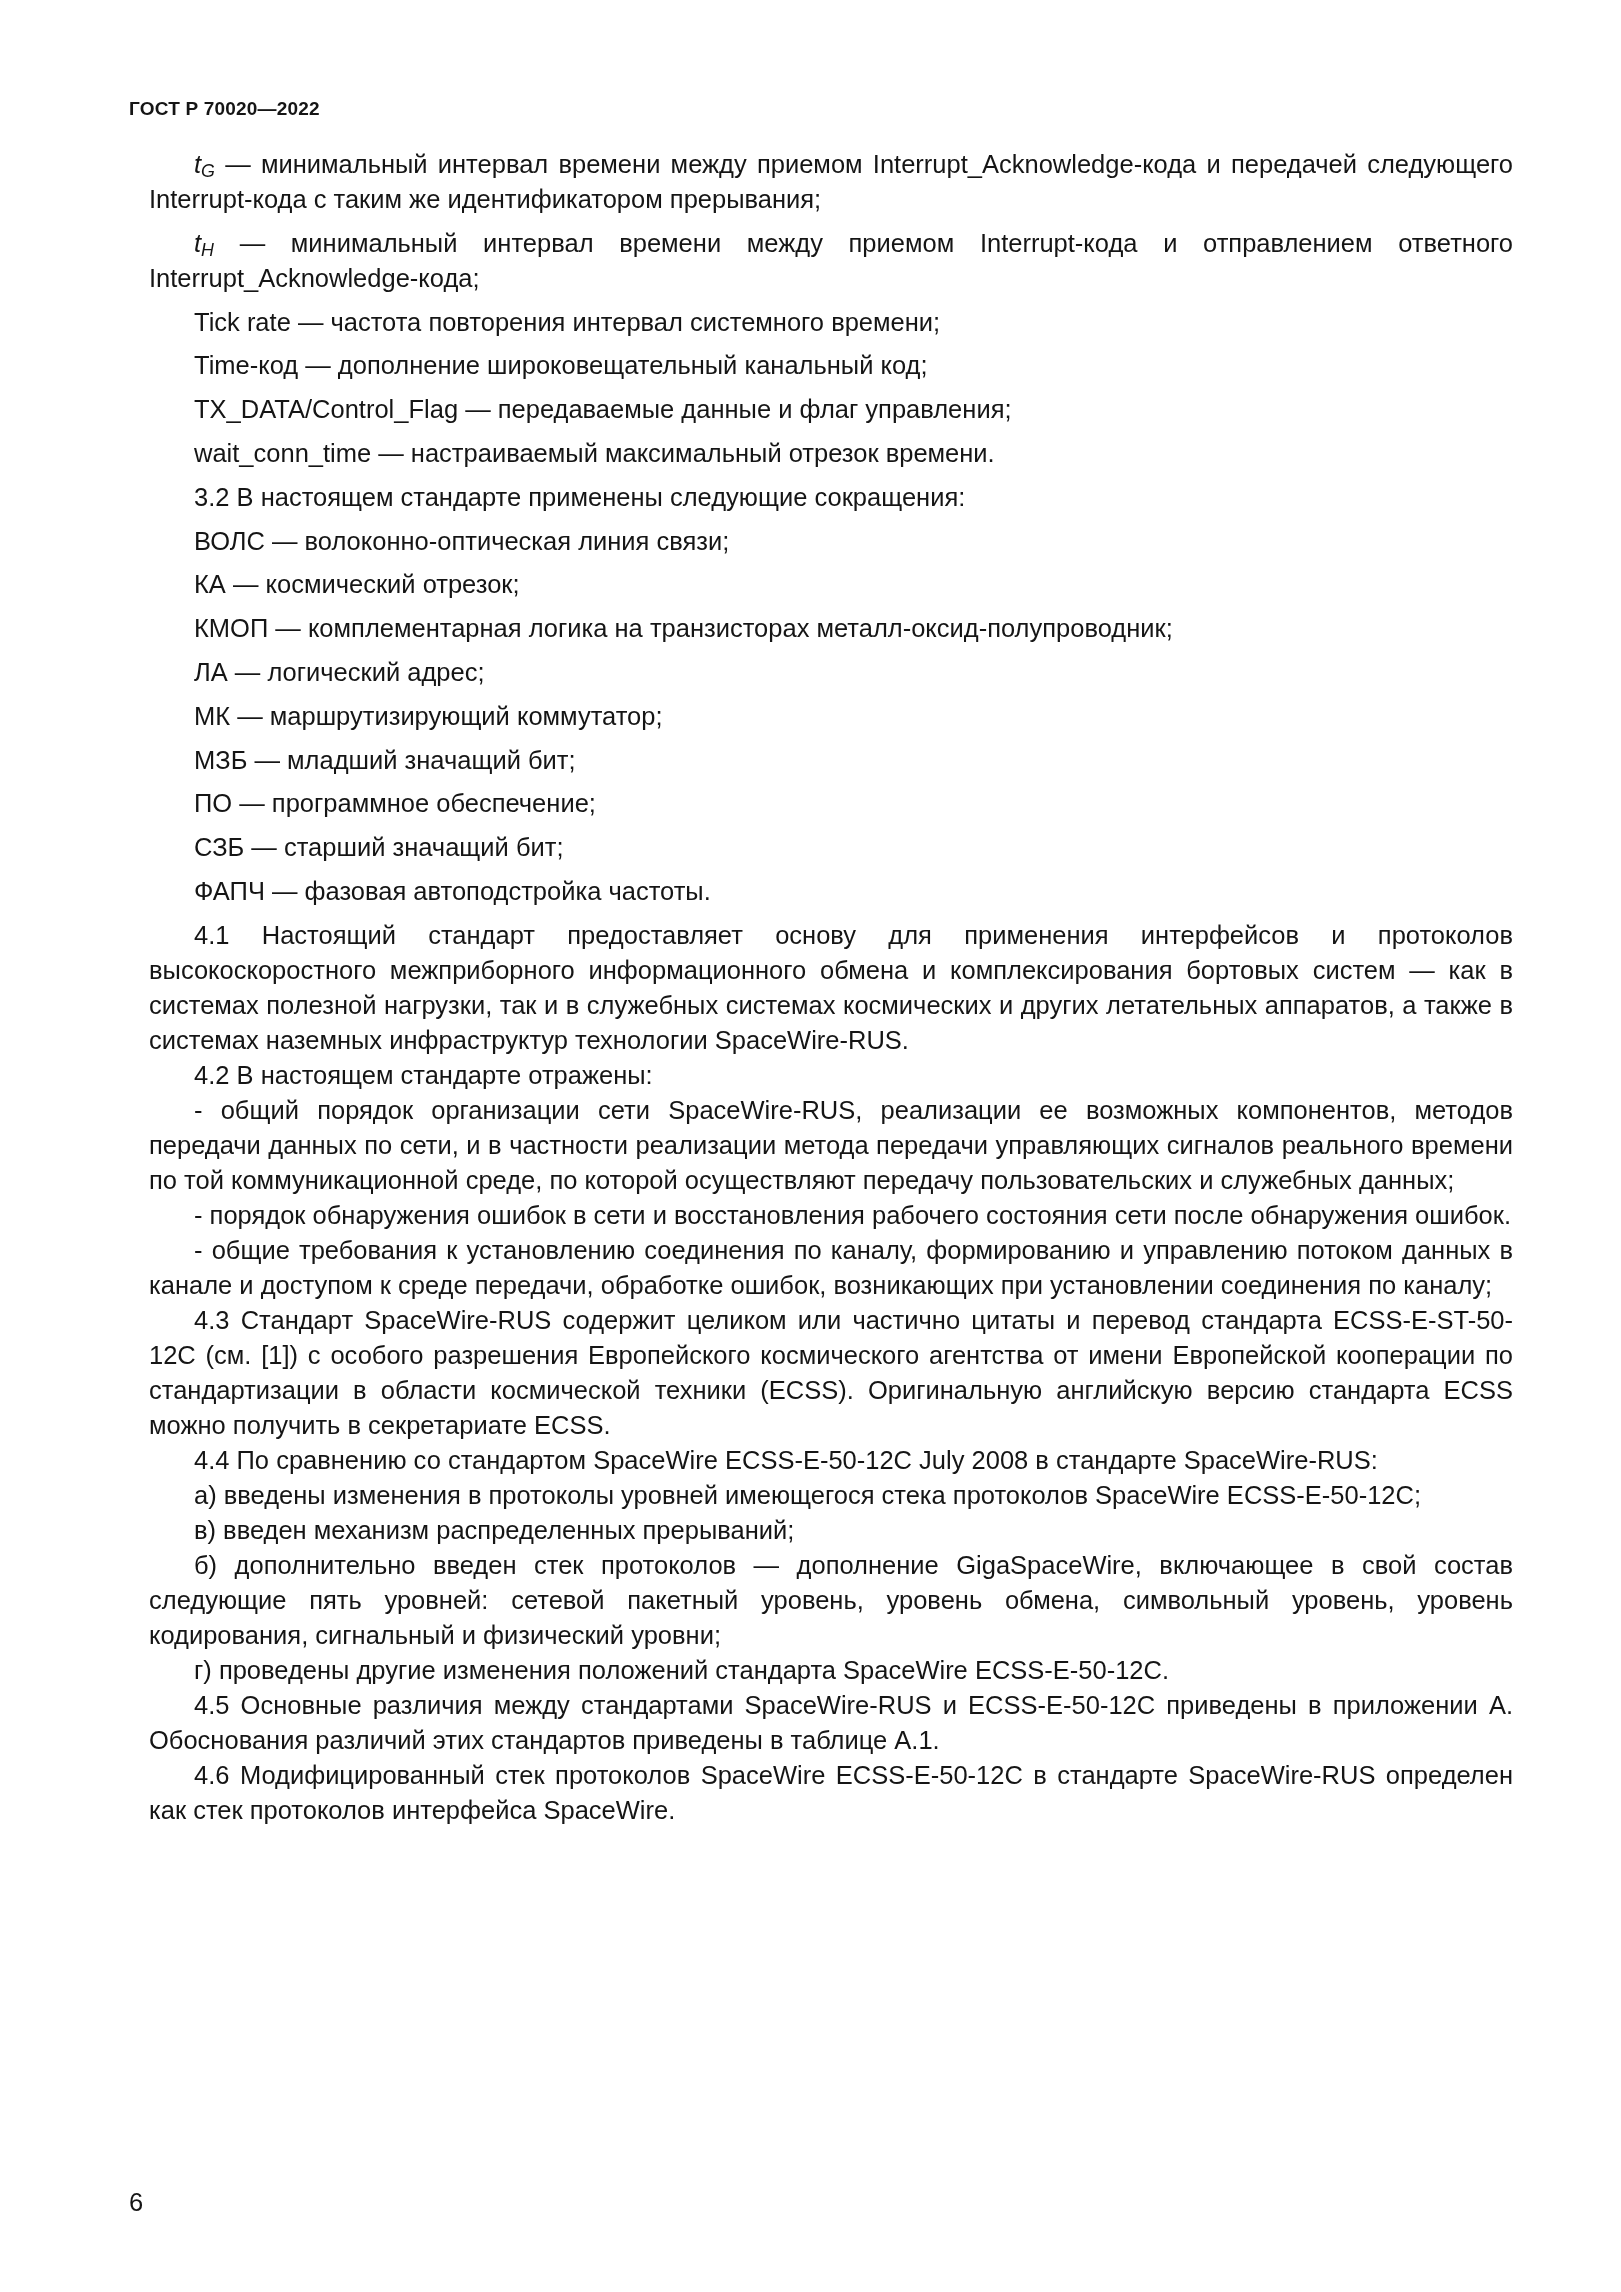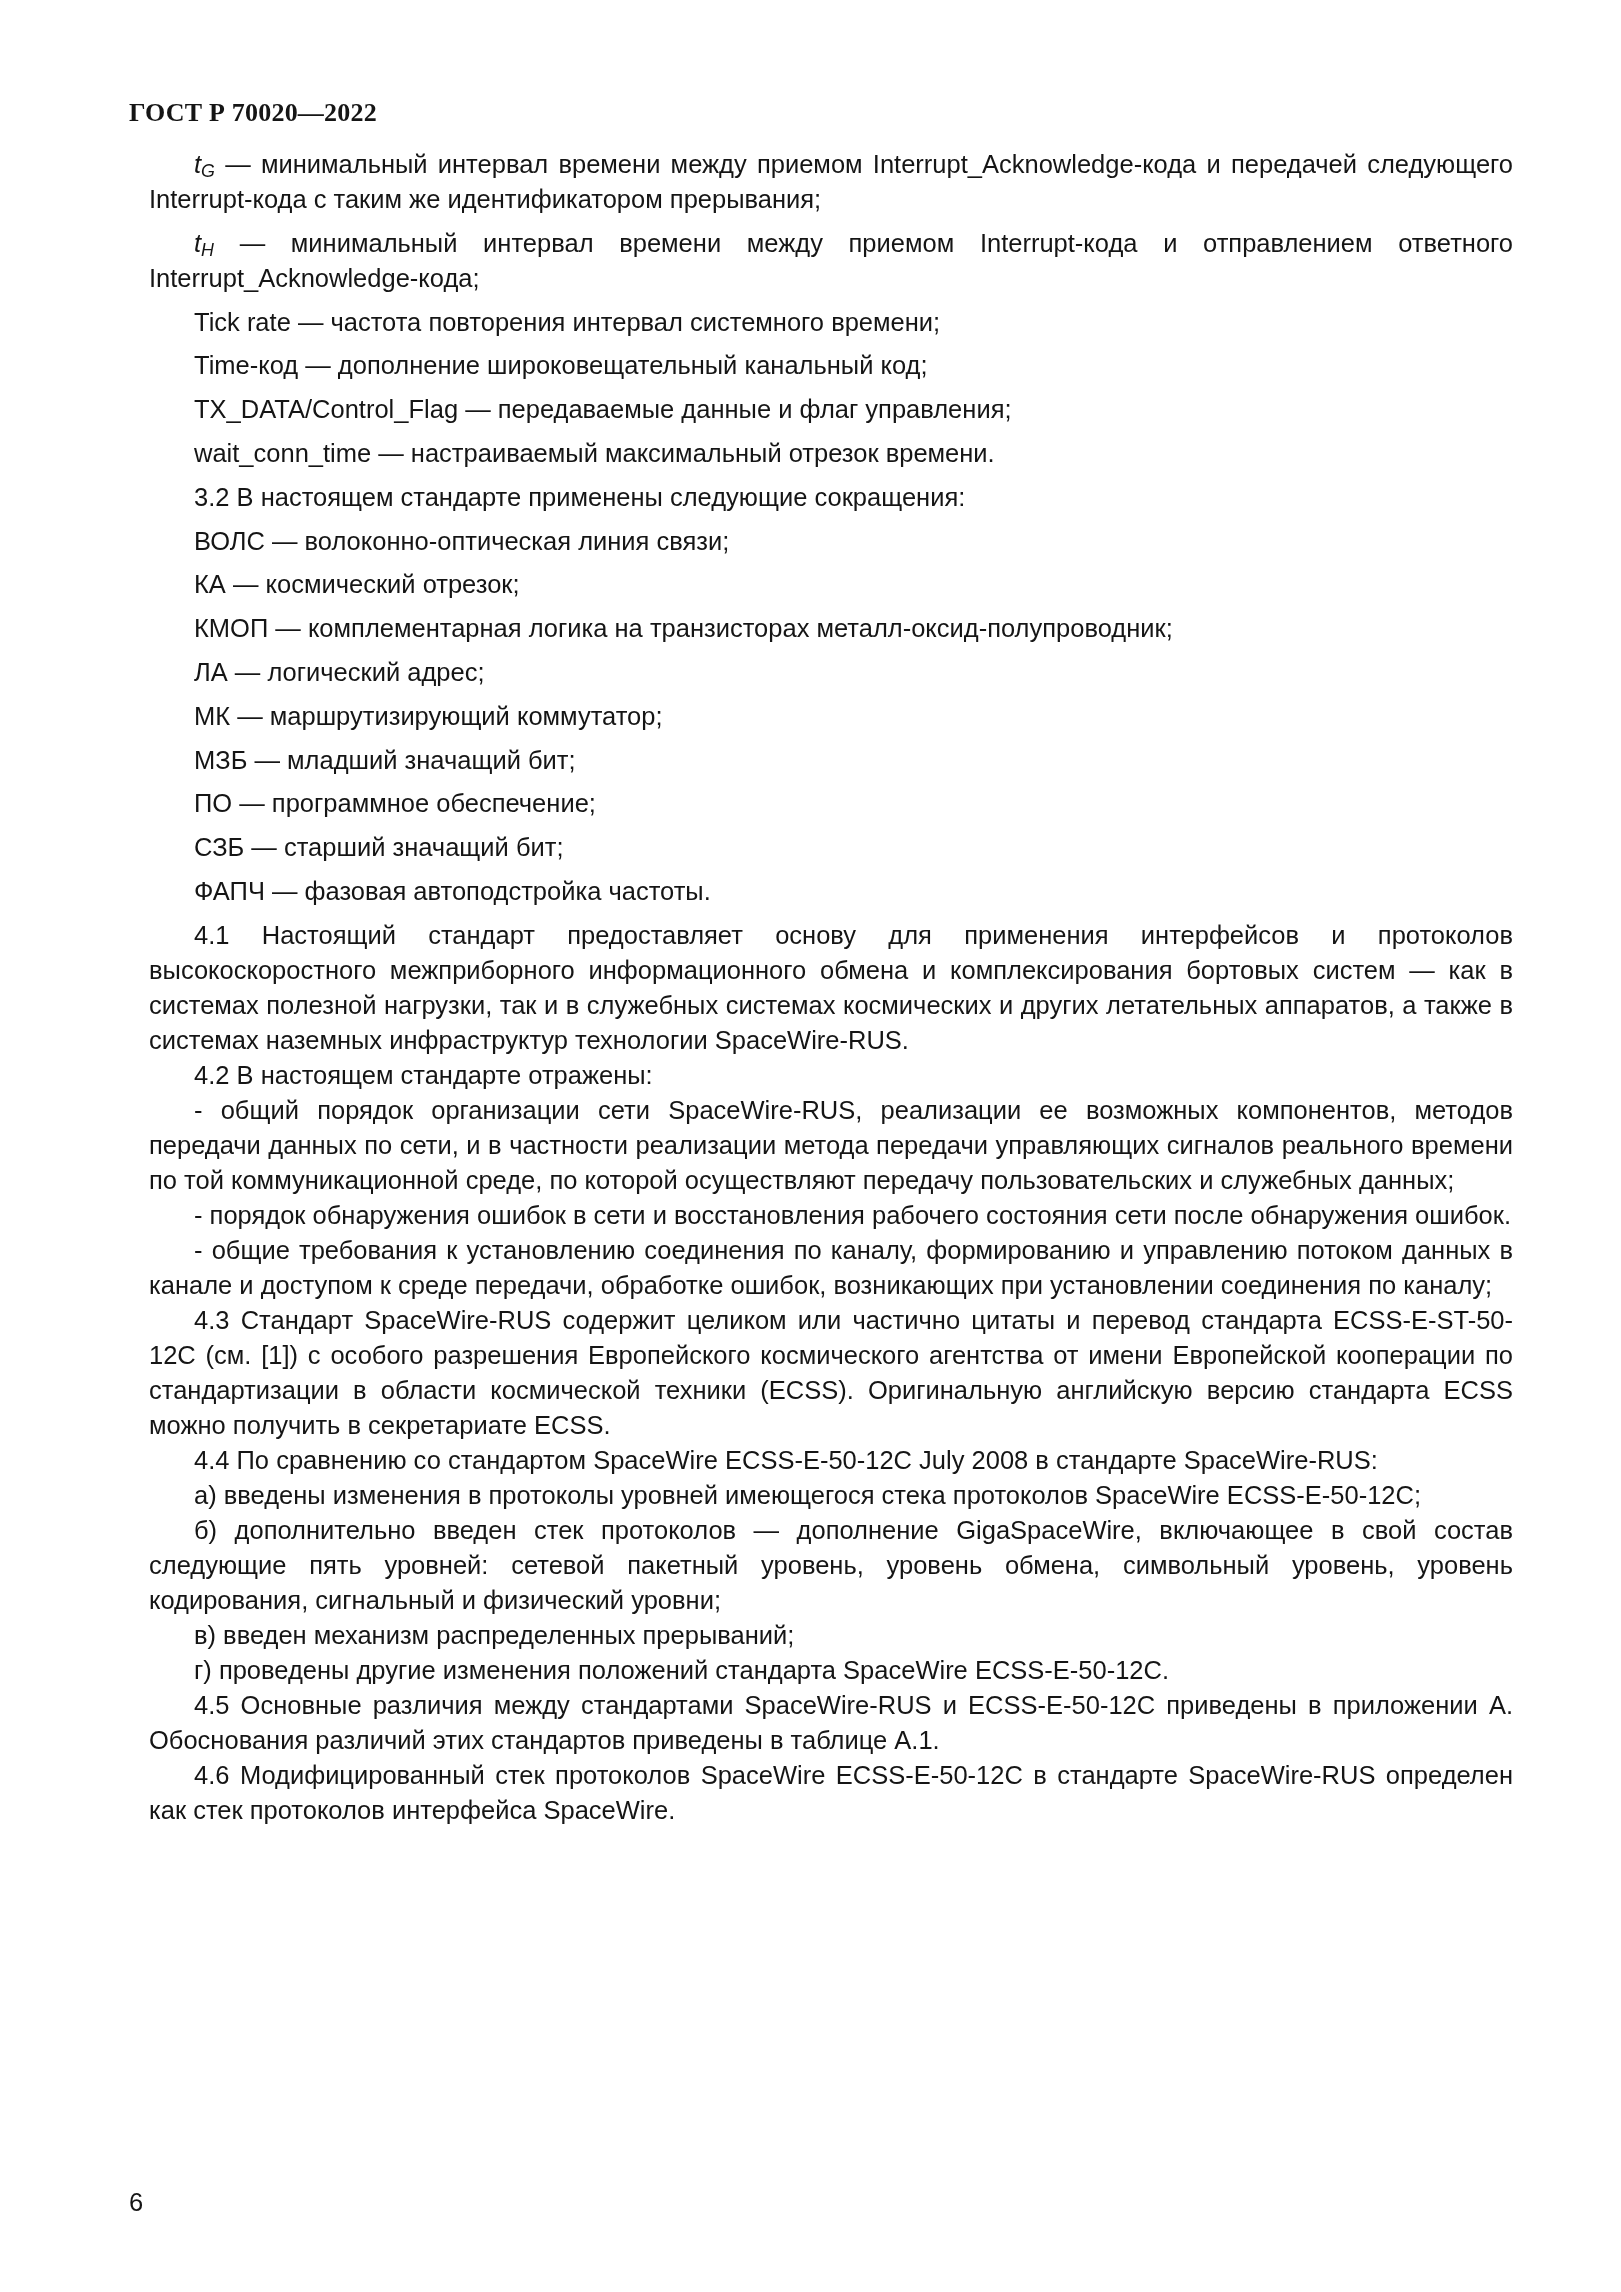--- a/index.html
+++ b/index.html
@@ -13,24 +13,23 @@
     height: 2293px;
     background: #ffffff;
     font-family: "Liberation Sans", sans-serif;
     color: #151515;
     overflow: hidden;
   }
   .doc-header {
     position: absolute;
     top: 98px;
     left: 129px;
-    font-size: 26px;
+    font-size: 19px;
     font-weight: bold;
     letter-spacing: 0.2px;
-    font-family: Liberation Serif, serif;
   }
   .content {
     position: absolute;
     top: 147px;
     left: 129px;
     width: 1364px;
     font-size: 25.5px;
     line-height: 35px;
     margin-left: 20px;
   }
@@ -88,22 +87,22 @@
       <p class="def">СЗБ — старший значащий бит;</p>
       <p class="def">ФАПЧ — фазовая автоподстройка частоты.</p>
       <p class="para">4.1 Настоящий стандарт предоставляет основу для применения интерфейсов и протоколов высокоскоростного межприборного информационного обмена и комплексирования бортовых систем — как в системах полезной нагрузки, так и в служебных системах космических и других летательных аппаратов, а также в системах наземных инфраструктур технологии SpaceWire-RUS.</p>
       <p class="para">4.2 В настоящем стандарте отражены:</p>
       <p class="para">- общий порядок организации сети SpaceWire-RUS, реализации ее возможных компонентов, методов передачи данных по сети, и в частности реализации метода передачи управляющих сигналов реального времени по той коммуникационной среде, по которой осуществляют передачу пользовательских и служебных данных;</p>
       <p class="para">- порядок обнаружения ошибок в сети и восстановления рабочего состояния сети после обнаружения ошибок.</p>
       <p class="para">- общие требования к установлению соединения по каналу, формированию и управлению потоком данных в канале и доступом к среде передачи, обработке ошибок, возникающих при установлении соединения по каналу;</p>
       <p class="para">4.3 Стандарт SpaceWire-RUS содержит целиком или частично цитаты и перевод стандарта ECSS-E-ST-50-12C (см. [1]) с особого разрешения Европейского космического агентства от имени Европейской кооперации по стандартизации в области космической техники (ECSS). Оригинальную английскую версию стандарта ECSS можно получить в секретариате ECSS.</p>
       <p class="para">4.4 По сравнению со стандартом SpaceWire ECSS-E-50-12C July 2008 в стандарте SpaceWire-RUS:</p>
       <p class="para">а) введены изменения в протоколы уровней имеющегося стека протоколов SpaceWire ECSS-E-50-12C;</p>
+      <p class="para">в) введен механизм распределенных прерываний;</p>
       <p class="para">б) дополнительно введен стек протоколов — дополнение GigaSpaceWire, включающее в свой состав следующие пять уровней: сетевой пакетный уровень, уровень обмена, символьный уровень, уровень кодирования, сигнальный и физический уровни;</p>
-      <p class="para">в) введен механизм распределенных прерываний;</p>
       <p class="para">г) проведены другие изменения положений стандарта SpaceWire ECSS-E-50-12C.</p>
       <p class="para">4.5 Основные различия между стандартами SpaceWire-RUS и ECSS-E-50-12C приведены в приложении А. Обоснования различий этих стандартов приведены в таблице А.1.</p>
       <p class="para">4.6 Модифицированный стек протоколов SpaceWire ECSS-E-50-12C в стандарте SpaceWire-RUS определен как стек протоколов интерфейса SpaceWire.</p>
     </div>
 
   <div class="page-number">6</div>
 </div>
 
 
 </body></html>

